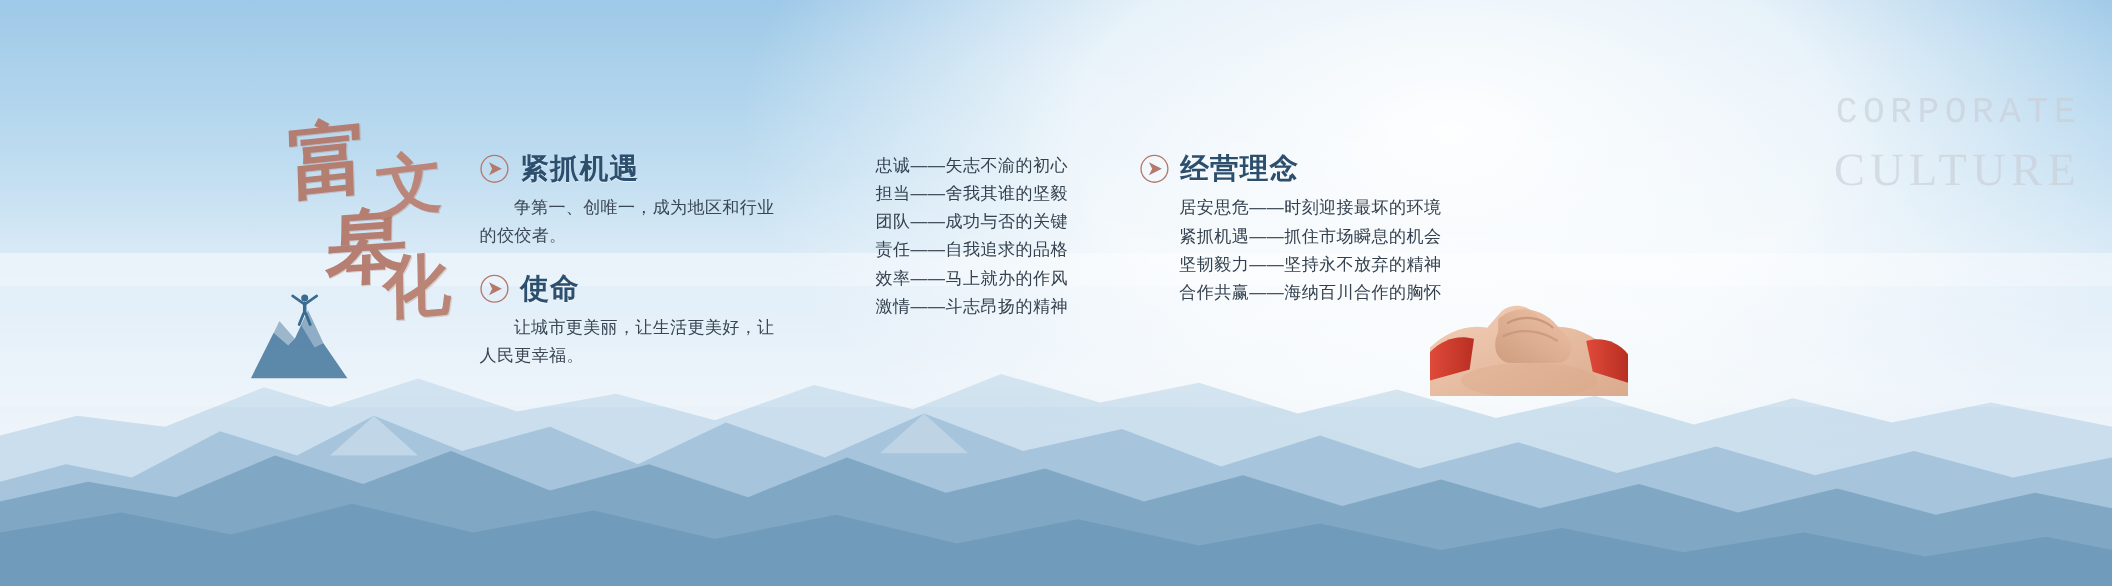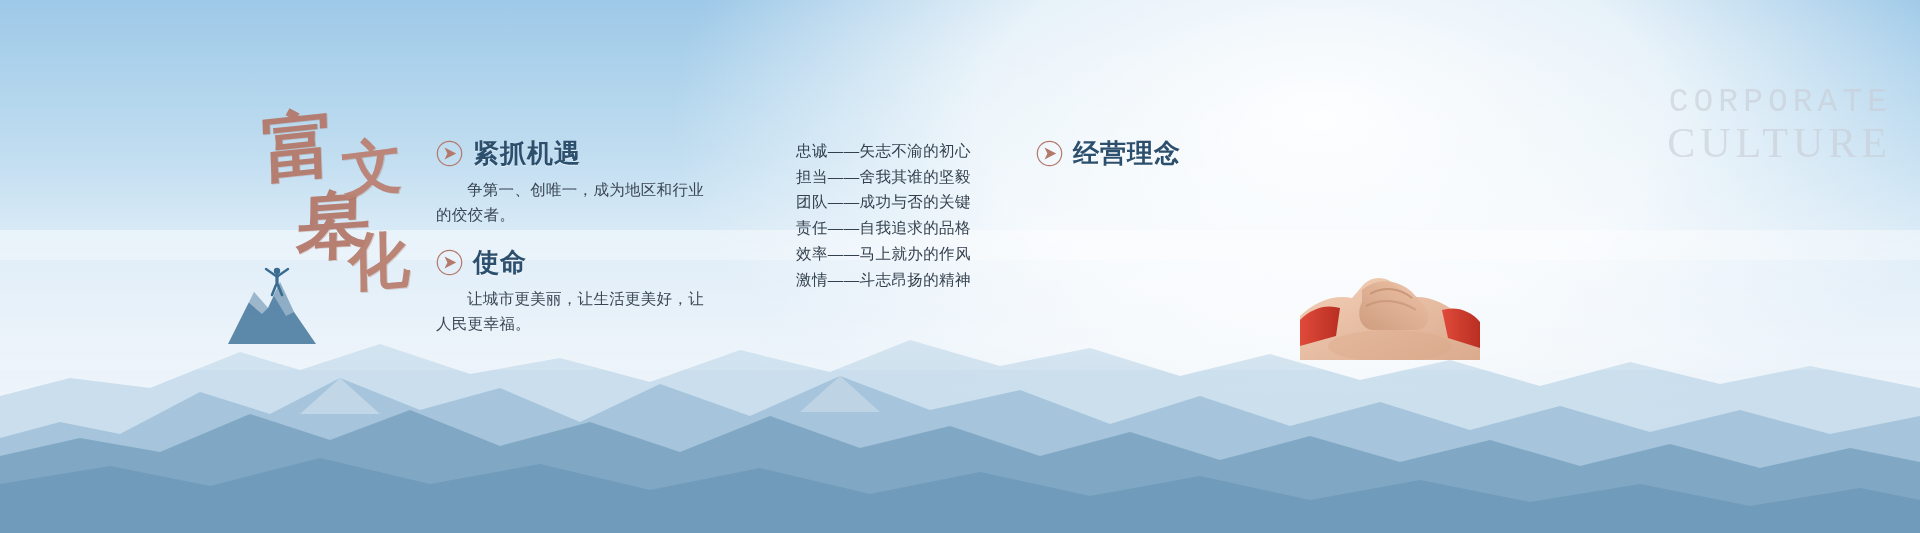--- a/index.html
+++ b/index.html
@@ -65,21 +65,21 @@
   }
   #watermark .wm-line {
     font-family:"Liberation Serif", serif;
     font-weight:400;
     color:#c9ced6;
     opacity:0.62;
     letter-spacing:5px;
     line-height:1.06;
   }
   #watermark .wm-1 { font-size:33px;font-family:Liberation Mono, monospace; }
-  #watermark .wm-2 { font-size:42px; }
+  #watermark .wm-2 { font-size:42px;margin-top:12px; }
 
   
   .col { position:absolute; top:0; }
   #col-vision   { left:436px; top:136px; width:300px; }
   #col-values   { left:760px; top:136px; width:260px; }
   #col-business { left:1036px; top:136px; width:300px; }
 
   .block { margin-bottom:4px; }
 
   .head {
@@ -273,15 +273,21 @@
   <div class="col" id="col-business">
     <div class="head">
       <span class="head-icon">
         <svg width="27" height="27" viewBox="0 0 27 27">
           <circle cx="13.5" cy="13.5" r="12.2" fill="none" stroke="#b4796b" stroke-width="1.2"></circle>
           <path d="M8.5,7.6 L20.2,13.5 L8.5,19.4 L11.4,13.5 Z" fill="#b4796b"></path>
         </svg>
       </span>
       <span class="head-title">经营理念</span>
     </div>
+    <div class="list">
+      <div class="list-item">居安思危——时刻迎接最坏的环境</div>
+      <div class="list-item">紧抓机遇——抓住市场瞬息的机会</div>
+      <div class="list-item">坚韧毅力——坚持永不放弃的精神</div>
+      <div class="list-item">合作共赢——海纳百川合作的胸怀</div>
+    </div>
   </div>
 
 </div>
 
 </body></html>

